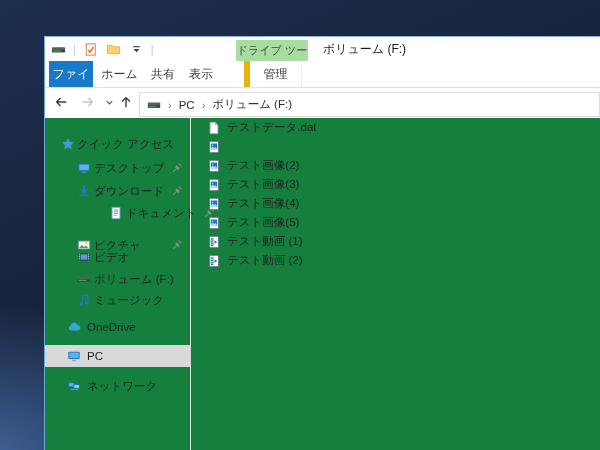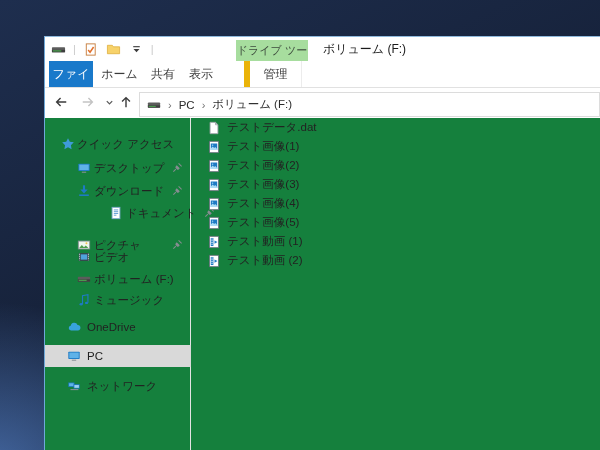--- a/index.html
+++ b/index.html
@@ -291,21 +291,20 @@
           </div>
           <div class="file-row">
             <span class="file-icon">
               <svg viewBox="0 0 16 16">
                 <rect x="2.8" y="1.5" width="10.4" height="13" fill="#fff" stroke="#5f6b76" stroke-width="0.9"></rect>
                 <rect x="4.3" y="4" width="7.4" height="7.4" fill="#1e7ac4"></rect>
                 <path d="M4.3 9.6l2.2-2.2 1.7 1.7 1.2-1.2 2.3 2.3v1.2H4.3z" fill="#aadcf5"></path>
                 <circle cx="6.4" cy="5.9" r="0.8" fill="#aadcf5"></circle>
               </svg>
             </span>
-            <span>テスト画像(1)</span>
           </div>
           <div class="file-row">
             <span class="file-icon">
               <svg viewBox="0 0 16 16">
                 <rect x="2.8" y="1.5" width="10.4" height="13" fill="#fff" stroke="#5f6b76" stroke-width="0.9"></rect>
                 <rect x="4.3" y="4" width="7.4" height="7.4" fill="#1e7ac4"></rect>
                 <path d="M4.3 9.6l2.2-2.2 1.7 1.7 1.2-1.2 2.3 2.3v1.2H4.3z" fill="#aadcf5"></path>
                 <circle cx="6.4" cy="5.9" r="0.8" fill="#aadcf5"></circle>
               </svg>
             </span>

